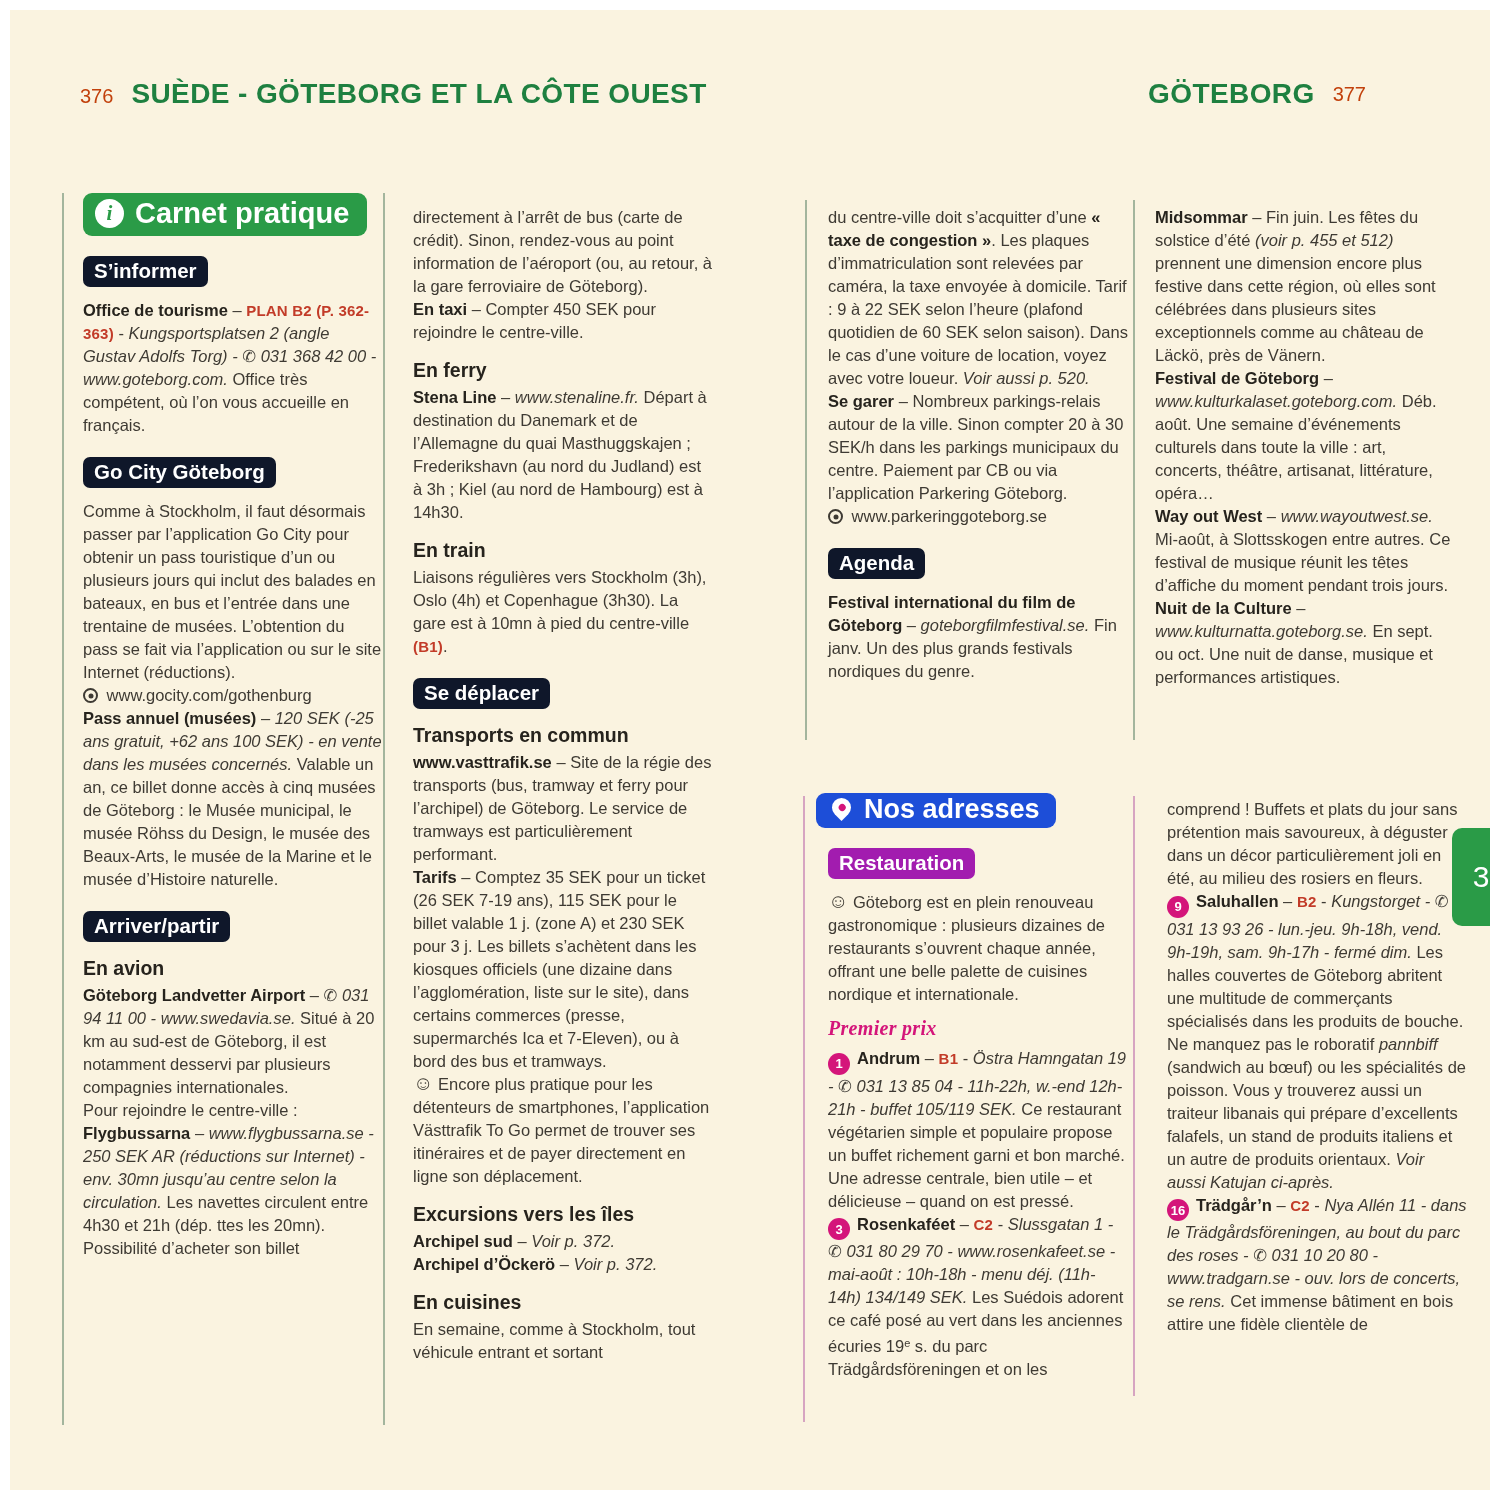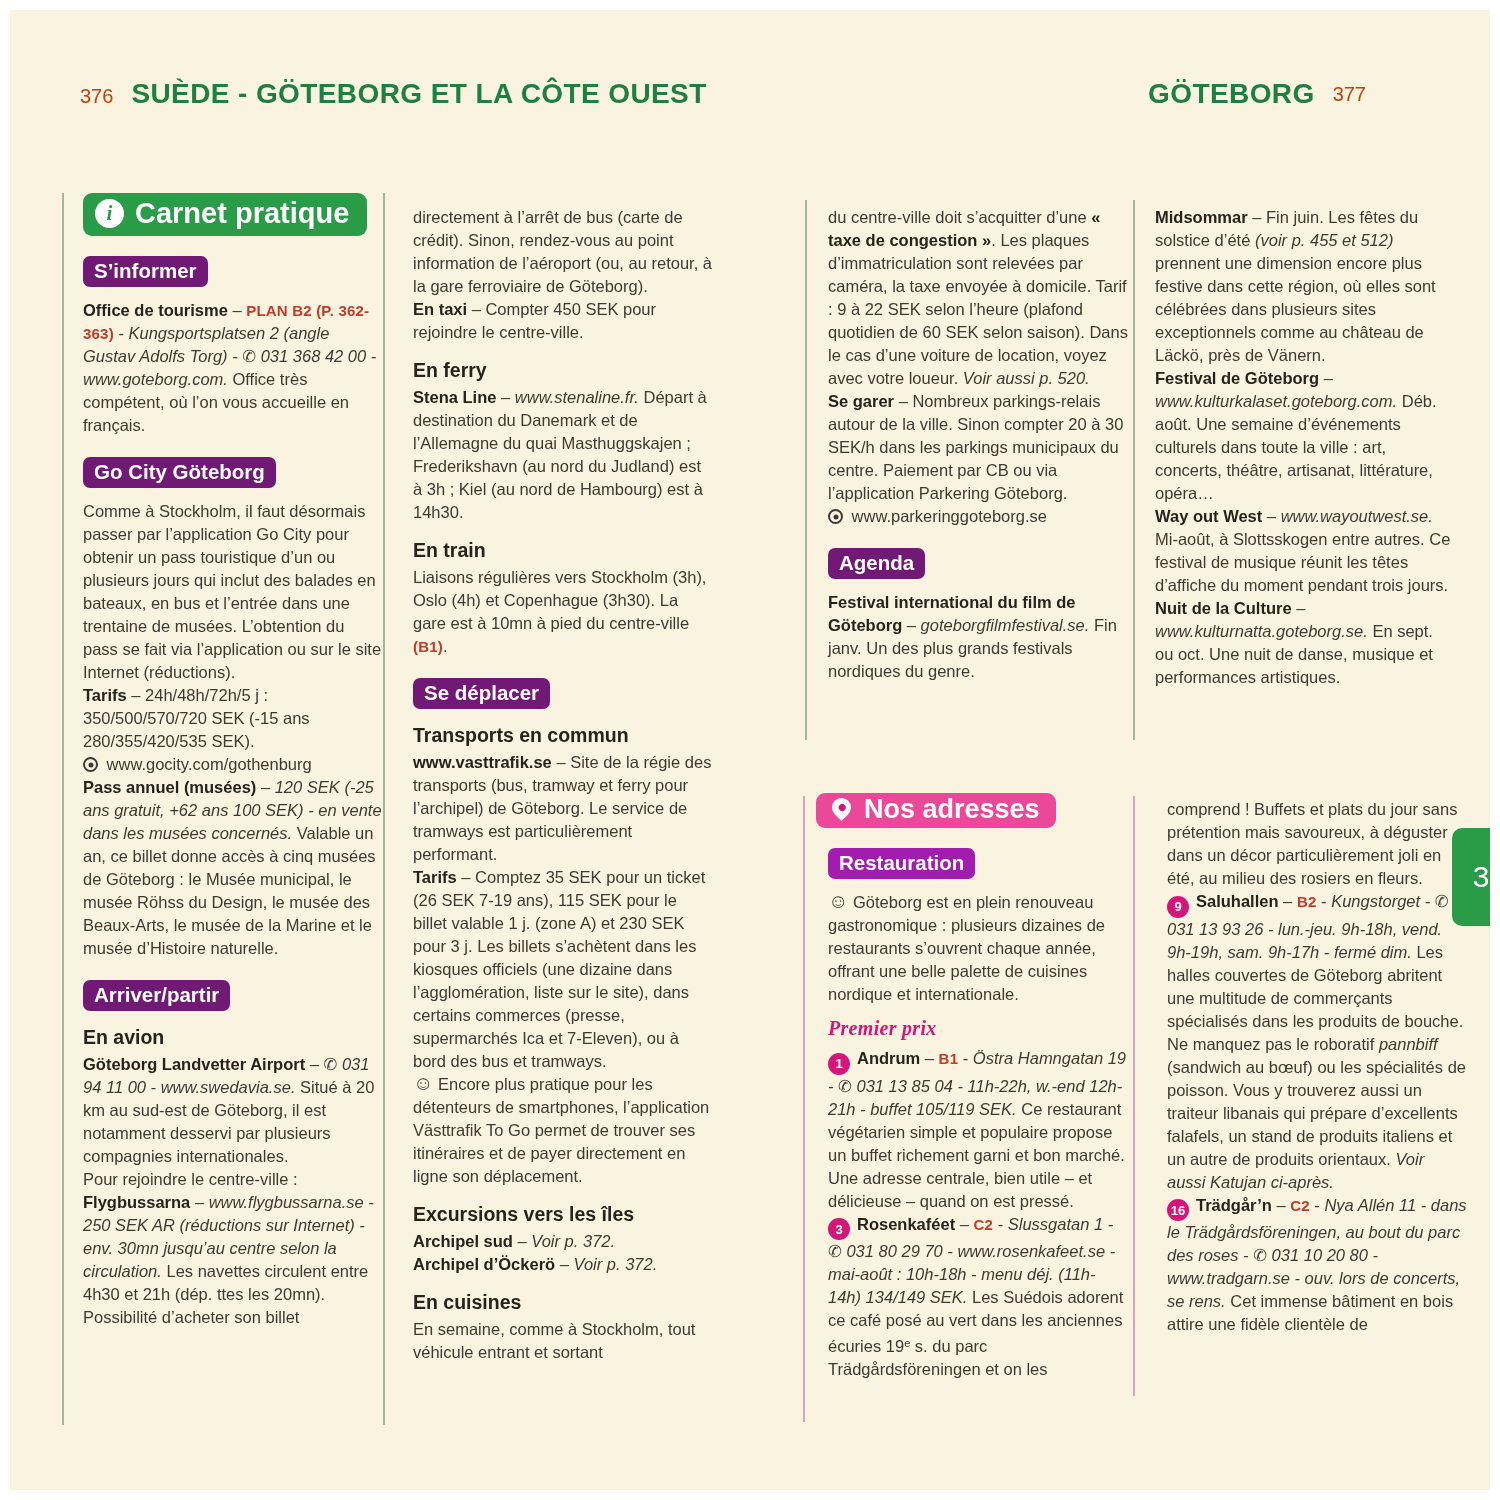--- a/index.html
+++ b/index.html
@@ -40,33 +40,33 @@
          width:22px;height:22px;border-radius:50%;font-size:13px;font-weight:bold;margin-right:7px;
          vertical-align:-4px;}
   .r.web{display:inline-block;width:11px;height:11px;border:2.5px solid #3e3a33;border-radius:50%;
          position:relative;margin-right:4px;vertical-align:-2px;}
   .r.web::after{content:'';position:absolute;width:5px;height:5px;background:#3e3a33;border-radius:50%;
          left:50%;top:50%;transform:translate(-50%,-50%);}
 
   .banner{display:flex;align-items:center;gap:11px;width:fit-content;color:#fff;font-weight:bold;
           border-radius:9px;margin:0 0 15px 0;}
   .banner.green{background:#2a9b47;font-size:29px;padding:6px 18px 8px 12px;}
-  .banner.pink{background:#ec4899;font-size:27px;padding:5px 16px 7px 12px;}
+  .banner.pink{background:#1d4ed8;font-size:27px;padding:5px 16px 7px 12px;}
   .bicon{flex:0 0 auto;}
   .info-icon{width:29px;height:29px;background:#fff;color:#2a9b47;border-radius:50%;
              display:flex;align-items:center;justify-content:center;
              font-family:"Liberation Serif",serif;font-style:italic;font-weight:bold;font-size:21px;}
   .pin-icon{width:19px;height:19px;background:#fff;border-radius:50% 50% 50% 0;
             transform:rotate(-45deg);position:relative;margin:0 2px 4px 4px;}
   .pin-icon::after{content:'';position:absolute;width:7px;height:7px;background:#d4157a;border-radius:50%;
             left:50%;top:50%;transform:translate(-50%,-50%);}
 
   .label{width:fit-content;color:#fff;font-weight:bold;font-size:20.5px;border-radius:7px;
          padding:3px 11px 5px;margin:20px 0 12px 0;}
-  .label.green{background:#701a75;}
+  .label.green{background:#0f172a;}
   .label.pink{background:#a21caf;}
   .col > .label:first-child{margin-top:0;}
 
   .subhead{font-weight:bold;color:#26231d;font-size:19.5px;margin:15px 0 4px 0;}
   .serifhead{font-family:"Liberation Serif",serif;font-style:italic;font-weight:bold;
              color:#d4157a;font-size:20px;margin:11px 0 7px 0;letter-spacing:.3px;}
 
   
   .side-tab{position:absolute;left:1442px;top:818px;width:58px;height:98px;background:#2a9b47;
             border-radius:10px 0 0 10px;display:flex;align-items:center;justify-content:center;
@@ -97,21 +97,20 @@
 
   <div class="col" id="col1">
       <div class="banner green">
         <span class="bicon info-icon">i</span>
         <span class="btext">Carnet pratique</span>
       </div>
       <div class="label green">S’informer</div>
       <div class="para"><span class="r b">Office de tourisme</span><span class="r "> – </span><span class="r red">PLAN B2 (P. 362-363)</span><span class="r "> - </span><span class="r i">Kungsportsplatsen 2 (angle Gustav Adolfs Torg) - </span><span class="r phone">✆</span><span class="r i"> 031 368 42 00 - www.goteborg.com.</span><span class="r "> Office très compétent, où l’on vous accueille en français.</span></div>
       <div class="label green">Go City Göteborg</div>
       <div class="para"><span class="r ">Comme à Stockholm, il faut désormais passer par l’application Go City pour obtenir un pass touristique d’un ou plusieurs jours qui inclut des balades en bateaux, en bus et l’entrée dans une trentaine de musées. L’obtention du pass se fait via l’application ou sur le site Internet (réductions).</span></div>
-      <div class="para"><span class="r b">Tarifs</span><span class="r "> – 24h/48h/72h/5 j : 350/500/570/720 SEK (-15 ans 280/355/420/535 SEK).</span></div>
       <div class="para"><span class="r web"></span><span class="r "> www.gocity.com/gothenburg</span></div>
       <div class="para"><span class="r b">Pass annuel (musées)</span><span class="r "> – </span><span class="r i">120 SEK (-25 ans gratuit, +62 ans 100 SEK) - en vente dans les musées concernés.</span><span class="r "> Valable un an, ce billet donne accès à cinq musées de Göteborg : le Musée municipal, le musée Röhss du Design, le musée des Beaux-Arts, le musée de la Marine et le musée d’Histoire naturelle.</span></div>
       <div class="label green">Arriver/partir</div>
       <div class="subhead">En avion</div>
       <div class="para"><span class="r b">Göteborg Landvetter Airport</span><span class="r "> – </span><span class="r phone">✆</span><span class="r i"> 031 94 11 00 - www.swedavia.se.</span><span class="r "> Situé à 20 km au sud-est de Göteborg, il est notamment desservi par plusieurs compagnies internationales.</span></div>
       <div class="para"><span class="r ">Pour rejoindre le centre-ville :</span></div>
       <div class="para"><span class="r b">Flygbussarna</span><span class="r "> – </span><span class="r i">www.flygbussarna.se - 250 SEK AR (réductions sur Internet) - env. 30mn jusqu’au centre selon la circulation.</span><span class="r "> Les navettes circulent entre 4h30 et 21h (dép. ttes les 20mn). Possibilité d’acheter son billet</span></div>
     </div>
   <div class="col" id="col2">
       <div class="para"><span class="r ">directement à l’arrêt de bus (carte de crédit). Sinon, rendez-vous au point information de l’aéroport (ou, au retour, à la gare ferroviaire de Göteborg).</span></div>

